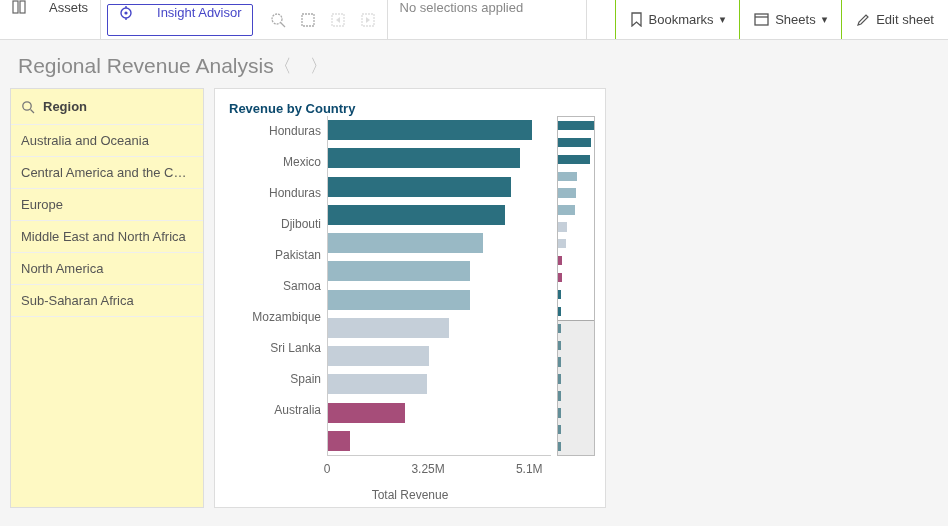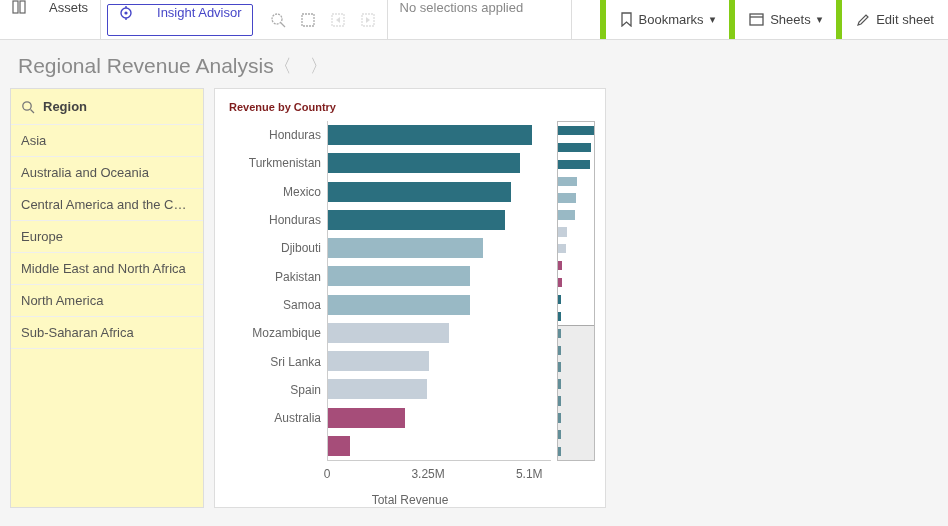--- a/index.html
+++ b/index.html
@@ -35,21 +35,21 @@
       padding: 0 10px;
     }
     .sel-tools { padding: 0 10px; gap: 12px; display:flex; align-items:center; height:100%; border-right:1px solid #ddd;}
     .sel-tools .ico { width:18px; height:18px; display:inline-block; opacity:.55;}
     .sel-tools .ico.dis { opacity:.22;}
     .sel-text { padding: 0 12px; color:#888; display:flex; height:100%; }
     .spacer { flex: 1; }
     .right-btn {
       display:flex; align-items:center; gap:6px;
       padding: 0 14px; height:100%;
-      border-left: 6px solid #84cc16; cursor:pointer;
+      border-left: 1px solid #84cc16; cursor:pointer;
     }
     .grid-ico { width:16px;height:16px; border-left:1px solid #ddd; padding:0 14px; display:flex;align-items:center;justify-content:center;height:100%;}
     
     .title-row {
       display:flex; align-items:center; justify-content:flex-start;
       padding: 14px 18px 10px 18px;
     }
     .title-row h1 { font-size: 21px; font-weight: 400; color:#8a8a8a; }
     .nav-arrows { display:flex; gap:18px; color:#bbb; font-size:18px; padding-right:6px;}
     
@@ -82,21 +82,21 @@
     }
     
     .chart-panel {
       width: 392px;
       background:#fff;
       border:1px solid #ddd;
       padding: 12px 10px 8px 10px;
       height: 420px;
       position:relative;
     }
-    .chart-title { font-size:11px; font-weight:700; color:#7f1d1d; margin-bottom:8px; padding-left:4px;}
+    .chart-title { font-size:13px; font-weight:700; color:#0c4a6e; margin-bottom:0; padding-left:4px;}
     .chart-body { display:flex; height: 340px; }
     .ylabels {
       width: 102px;
       display:flex; flex-direction:column;
       font-size:12px; color:#666;
     }
     .ylabels .row {
       flex:1; display:flex; align-items:center; justify-content:flex-end;
       padding-right:6px; white-space:nowrap;
     }
@@ -225,36 +225,34 @@
 
   <div class="filter">
     <div class="filter-head">
       <svg width="14" height="14" viewBox="0 0 14 14">
           <circle cx="6" cy="6" r="4.2" fill="none" stroke="#777" stroke-width="1.3"></circle>
           <line x1="9.5" y1="9.5" x2="13" y2="13" stroke="#777" stroke-width="1.3"></line>
         </svg>
       <span>Region</span>
     </div>
     <div id="filter-items">
-        <div class="filter-item">Asia</div>
         <div class="filter-item">Australia and Oceania</div>
         <div class="filter-item">Central America and the Cari...</div>
         <div class="filter-item">Europe</div>
         <div class="filter-item">Middle East and North Africa</div>
         <div class="filter-item">North America</div>
         <div class="filter-item">Sub-Saharan Africa</div>
       </div>
   </div>
 
   <div class="chart-panel">
     <div class="chart-title">Revenue by Country</div>
     <div class="chart-body">
       <div class="ylabels" id="ylabels">
           <div class="row">Honduras</div>
-          <div class="row">Turkmenistan</div>
           <div class="row">Mexico</div>
           <div class="row">Honduras</div>
           <div class="row">Djibouti</div>
           <div class="row">Pakistan</div>
           <div class="row">Samoa</div>
           <div class="row">Mozambique</div>
           <div class="row">Sri Lanka</div>
           <div class="row">Spain</div>
           <div class="row">Australia</div>
           <div class="row"></div>

